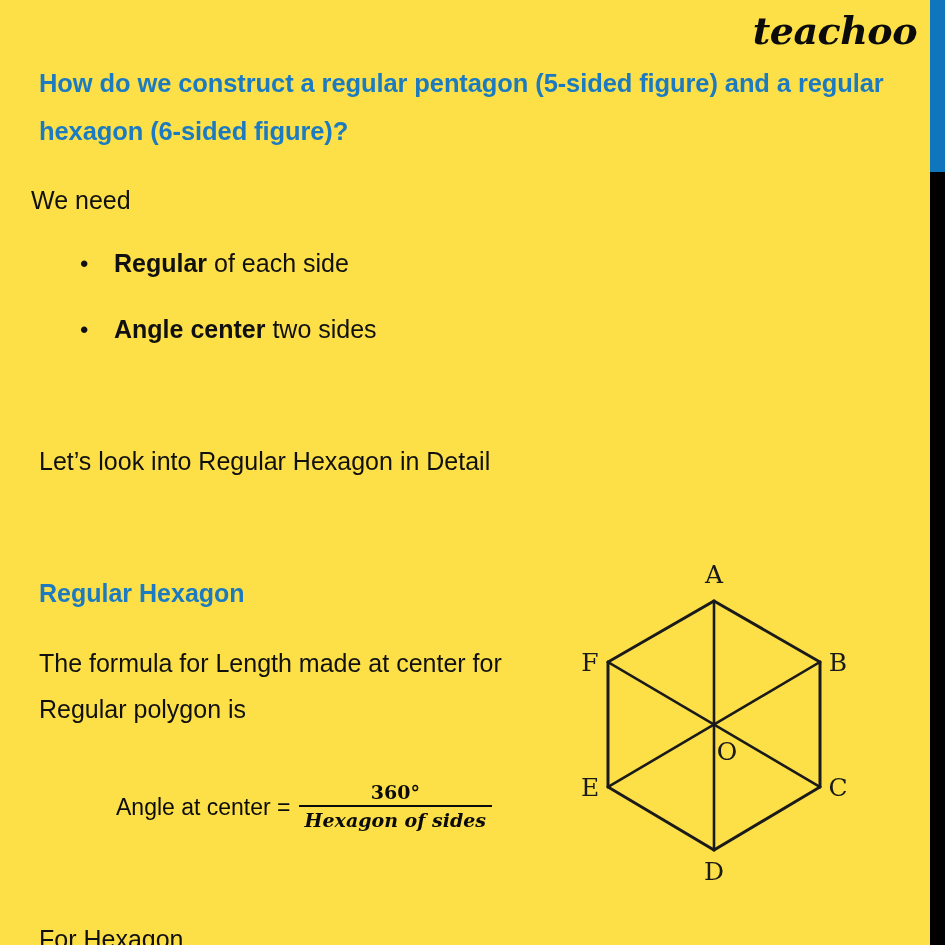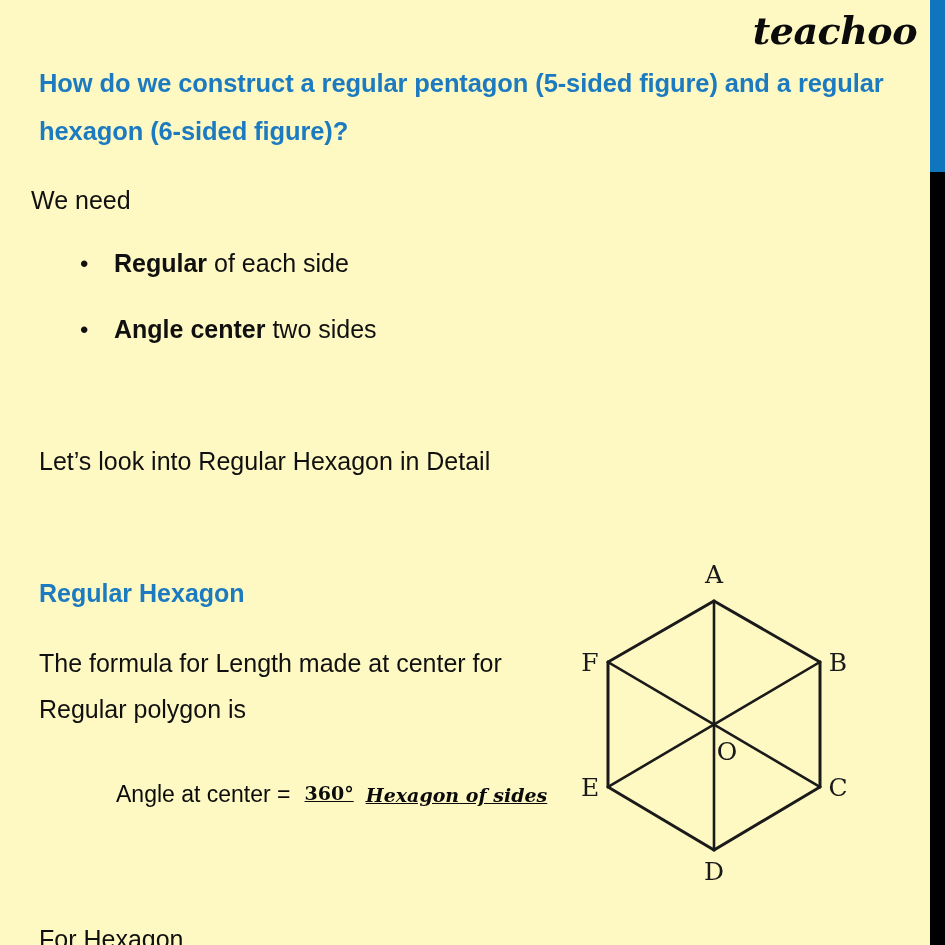--- a/index.html
+++ b/index.html
@@ -7,21 +7,21 @@
     padding: 0;
     background: #ffffff;
   }
   body {
     font-family: "Liberation Sans", sans-serif;
   }
   .page {
     position: relative;
     width: 945px;
     height: 945px;
-    background: #fef9c3;
+    background: #fde047;
     overflow: hidden;
   }
 
   
   .edge-stripe-blue {
     position: absolute;
     right: 0;
     top: 0;
     width: 15px;
     height: 172px;
@@ -135,25 +135,24 @@
   .formula-lhs {
     font-size: 23px;
     font-weight: 400;
     color: #0b0b0b;
     white-space: nowrap;
     padding-right: 8px;
     line-height: 1;
   }
   .frac {
     display: inline-flex;
-    flex-direction: row;
+    flex-direction: column;
     align-items: center;
     font-family: "DejaVu Serif", serif;
     color: #0b0b0b;
-    text-decoration: underline;
   }
   .frac-num {
     font-size: 19px;
     font-weight: 700;
     padding: 0 6px 2px 6px;
     line-height: 1.1;
   }
   .frac-bar {
     width: 100%;
     height: 2.5px;

